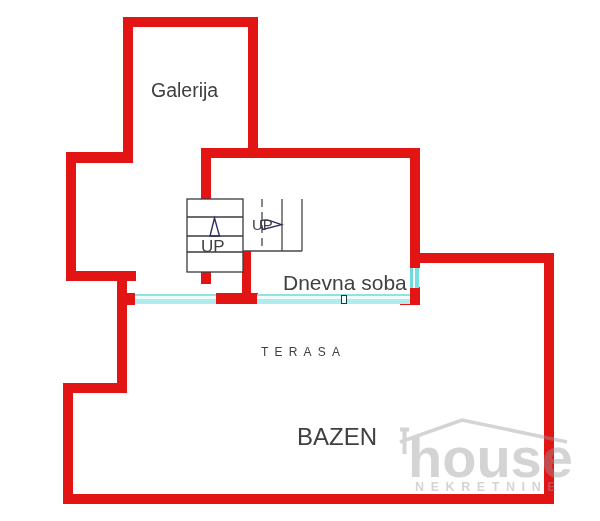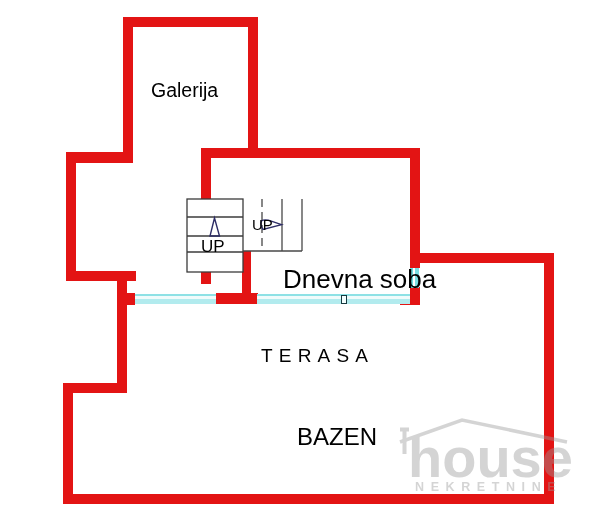--- a/index.html
+++ b/index.html
@@ -1,21 +1,21 @@
 <!DOCTYPE html>
 <html><head>
 <meta charset="utf-8">
 <style>
   html,body{margin:0;padding:0;}
   body{width:600px;height:521px;background:#ffffff;position:relative;overflow:hidden;
        font-family:"Liberation Sans", sans-serif;}
   .w{position:absolute;background:#e31414;}
   .win{position:absolute;background:linear-gradient(to bottom,#8ee1e5 0,#8ee1e5 2px,#f0fbfb 2px,#f0fbfb 5px,#b2ebee 5px,#b2ebee 10px);}
   .winv{position:absolute;background:linear-gradient(to right,#6edade 0,#6edade 2.5px,#ffffff 2.5px,#ffffff 5px,#7adde2 5px,#7adde2 8px);}
-  .lbl{position:absolute;color:#000000;}
+  .lbl{position:absolute;color:#404040;}
 </style>
 </head>
 <body>
 
 <div class="w" style="left:123px;top:17px;width:135px;height:10px"></div>
 
 <div class="w" style="left:123px;top:17px;width:10px;height:146px"></div>
 
 <div class="w" style="left:248px;top:17px;width:10px;height:141px"></div>
 
@@ -81,23 +81,23 @@
     <line x1="243" y1="251" x2="302" y2="251" stroke="#474747" stroke-width="1.3"></line>
   </g>
 
   <path d="M261.5 220.8 C264.5 219.0 269 220.2 272 221.3 L281.5 224.6 L263 229.4 C261.2 227 260.6 223 261.5 220.8 Z" fill="none" stroke="#2d2d66" stroke-width="1.4"></path>
 </svg>
 
 <div class="lbl" style="left:201px;top:237px;font-size:17px">UP</div>
 
 <div class="lbl" style="left:252px;top:216px;font-size:15px">UP</div>
 
-<div class="lbl" style="left:283px;top:264px;font-size:26px">Dnevna soba</div>
+<div class="lbl" style="left:283px;top:271px;font-size:21px">Dnevna soba</div>
 
-<div class="lbl" style="left:261px;top:345px;font-size:19px;letter-spacing:6.2px">TERASA</div>
+<div class="lbl" style="left:261px;top:345px;font-size:12px;letter-spacing:6.2px">TERASA</div>
 
 <div class="lbl" style="left:297px;top:423px;font-size:24px">BAZEN</div>
 
 <svg style="position:absolute;left:390px;top:412px;opacity:0.42" width="210" height="90" viewBox="0 0 210 90">
   <g fill="none" stroke="#9a9a9a">
     <path d="M10 30 L72 8 L177 30" stroke-width="3.5"></path>
     <path d="M14.5 17 L14.5 42 M10 17.5 L19 17.5" stroke-width="4"></path>
   </g>
   <text x="18" y="64.5" font-family="Liberation Sans, sans-serif" font-size="56" font-weight="bold" fill="#9a9a9a">house</text>
   <text x="25" y="79" font-family="Liberation Sans, sans-serif" font-size="12.5" font-weight="bold" letter-spacing="6.6" fill="#9a9a9a">NEKRETNINE</text>

